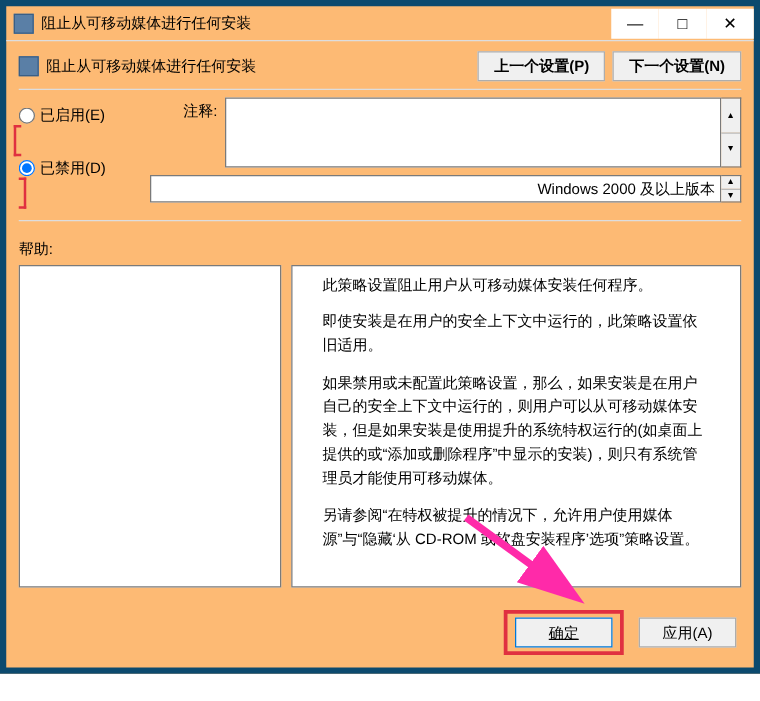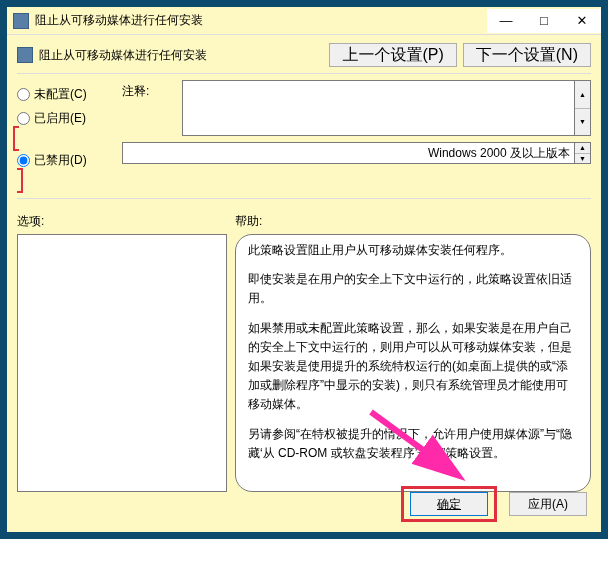--- a/index.html
+++ b/index.html
@@ -1,58 +1,58 @@
 <!DOCTYPE html>
 <html><head>
 <meta charset="utf-8">
 <style>
   * { box-sizing: border-box; font-family: "Microsoft YaHei", "Segoe UI", Tahoma, sans-serif; }
   body { margin: 0; background: #fff; width: 608px; height: 561px; overflow: hidden; color: #000; }
-  .window { border: 7px solid #0c4a6e; width: 608px; height: 539px; position: relative; background: #fef9c3; }
+  .window { border: 5px solid #0c4a6e; width: 608px; height: 539px; position: relative; background: #fdba74; }
 
   
   .titlebar { height: 28px; display: flex; align-items: center; border-bottom: 1px solid #ddd; }
   .titlebar-icon { width: 16px; height: 16px; margin: 0 6px; background: #5a7fa6; border: 1px solid #3a5f86; }
   .titlebar-text { font-size: 12px; flex: 1; }
   .titlebar-btns { display: flex; }
   .tb-btn { width: 38px; height: 24px; display: flex; align-items: center; justify-content: center; font-size: 13px; background: #fff; border: none; }
 
   
   .header-row { display: flex; align-items: center; padding: 8px 10px 6px 10px; }
   .header-icon { width: 16px; height: 16px; background: #5a7fa6; border: 1px solid #3a5f86; margin-right: 6px; }
   .header-title { font-size: 12px; flex: 1; }
-  .nav-btn { font-size: 16px; height: 24px; padding: 0 12px; background: #f0f0f0; border: 1px solid #adadad; margin-left: 6px; cursor: pointer; }
+  .nav-btn { font-size: 12px; height: 24px; padding: 0 12px; background: #f0f0f0; border: 1px solid #adadad; margin-left: 6px; cursor: pointer; font-weight: bold; }
 
   .hr { height: 1px; background: #ddd; margin: 0 10px 6px 10px; }
 
   
   .config-row { display: flex; padding: 0 10px; }
   .radio-col { width: 105px; padding-top: 2px; }
   .radio-item { font-size: 12px; display: flex; align-items: center; height: 24px; cursor: pointer; }
   .radio-item input { margin: 0 4px 0 0; }
   .radio-highlight { border: 2px solid #e03040; padding: 2px 4px; margin: -2px -4px; }
   .right-col { flex: 1; }
   .field-row { display: flex; margin-bottom: 6px; }
-  .field-label { width: 60px; font-size: 12px; padding-right: 6px; padding-top: 3px; }
+  .field-label { width: 60px; font-size: 12px; text-align: right; padding-right: 6px; padding-top: 3px; }
   .comment-box { flex: 1; height: 56px; border: 1px solid #7a7a7a; background: #fff; font-size: 12px; padding: 2px 4px; resize: none; }
   .platform-box { flex: 1; height: 22px; border: 1px solid #7a7a7a; background: #fff; font-size: 12px; padding: 2px 4px; line-height: 16px; text-align: right; }
   .scroll-btns { width: 16px; display: flex; flex-direction: column; border: 1px solid #7a7a7a; border-left: none; }
   .sb { flex: 1; background: #f0f0f0; font-size: 7px; display: flex; align-items: center; justify-content: center; cursor: pointer; }
   .sb + .sb { border-top: 1px solid #bbb; }
 
   
   .section-labels { display: flex; padding: 8px 10px 4px 10px; font-size: 12px; }
   .section-labels .lab-left { width: 218px; }
   .section-labels .lab-right { flex: 1; }
 
   
   .panes { display: flex; padding: 0 10px; gap: 8px; }
   .pane { border: 1px solid #7a7a7a; background: #fff; font-size: 12px; height: 258px; overflow: auto; }
   .pane-left { width: 210px; }
-  .pane-right { flex: 1; padding: 6px 12px; line-height: 1.6; border-radius: 17px; }
+  .pane-right { flex: 1; padding: 6px 24px; line-height: 1.6; }
   .pane-right p { margin: 0 0 10px 0; }
 
   
   .footer { position: absolute; bottom: 10px; right: 14px; display: flex; gap: 8px; align-items: center; }
   .dlg-btn { font-size: 12px; width: 78px; height: 24px; background: #f0f0f0; border: 1px solid #adadad; cursor: pointer; }
   .dlg-btn.primary { border: 1px solid #0078d7; text-decoration: underline; }
   .ok-highlight { border: 3px solid #e03040; padding: 3px 6px; margin-right: 4px; }
 
   
   .arrow { position: absolute; right: 120px; bottom: 40px; pointer-events: none; }
@@ -78,24 +78,20 @@
     <button class="nav-btn">上一个设置(P)</button>
     <button class="nav-btn">下一个设置(N)</button>
   </div>
 
   <div class="hr"></div>
 
   <div class="config-row">
     <div class="radio-col">
       <label class="radio-item">
         <input type="radio" name="state" style="">
-        <span>未配置(C)</span>
-      </label>
-      <label class="radio-item">
-        <input type="radio" name="state" style="">
         <span>已启用(E)</span>
       </label>
       <span class="radio-highlight">
         <label class="radio-item">
           <input type="radio" name="state" checked="" style="">
           <span>已禁用(D)</span>
         </label>
       </span>
     </div>
 
@@ -114,21 +110,20 @@
           <div class="sb">▲</div>
           <div class="sb">▼</div>
         </div>
       </div>
     </div>
   </div>
 
   <div class="hr" style="margin-top:8px"></div>
 
   <div class="section-labels">
-    <div class="lab-left">选项:</div>
     <div class="lab-right">帮助:</div>
   </div>
 
   <div class="panes">
     <div class="pane pane-left"></div>
     <div class="pane pane-right">
       <p>此策略设置阻止用户从可移动媒体安装任何程序。</p>
       <p>即使安装是在用户的安全上下文中运行的，此策略设置依旧适用。</p>
       <p>如果禁用或未配置此策略设置，那么，如果安装是在用户自己的安全上下文中运行的，则用户可以从可移动媒体安装，但是如果安装是使用提升的系统特权运行的(如桌面上提供的或“添加或删除程序”中显示的安装)，则只有系统管理员才能使用可移动媒体。</p>
       <p>另请参阅“在特权被提升的情况下，允许用户使用媒体源”与“隐藏‘从 CD-ROM 或软盘安装程序’选项”策略设置。</p>

